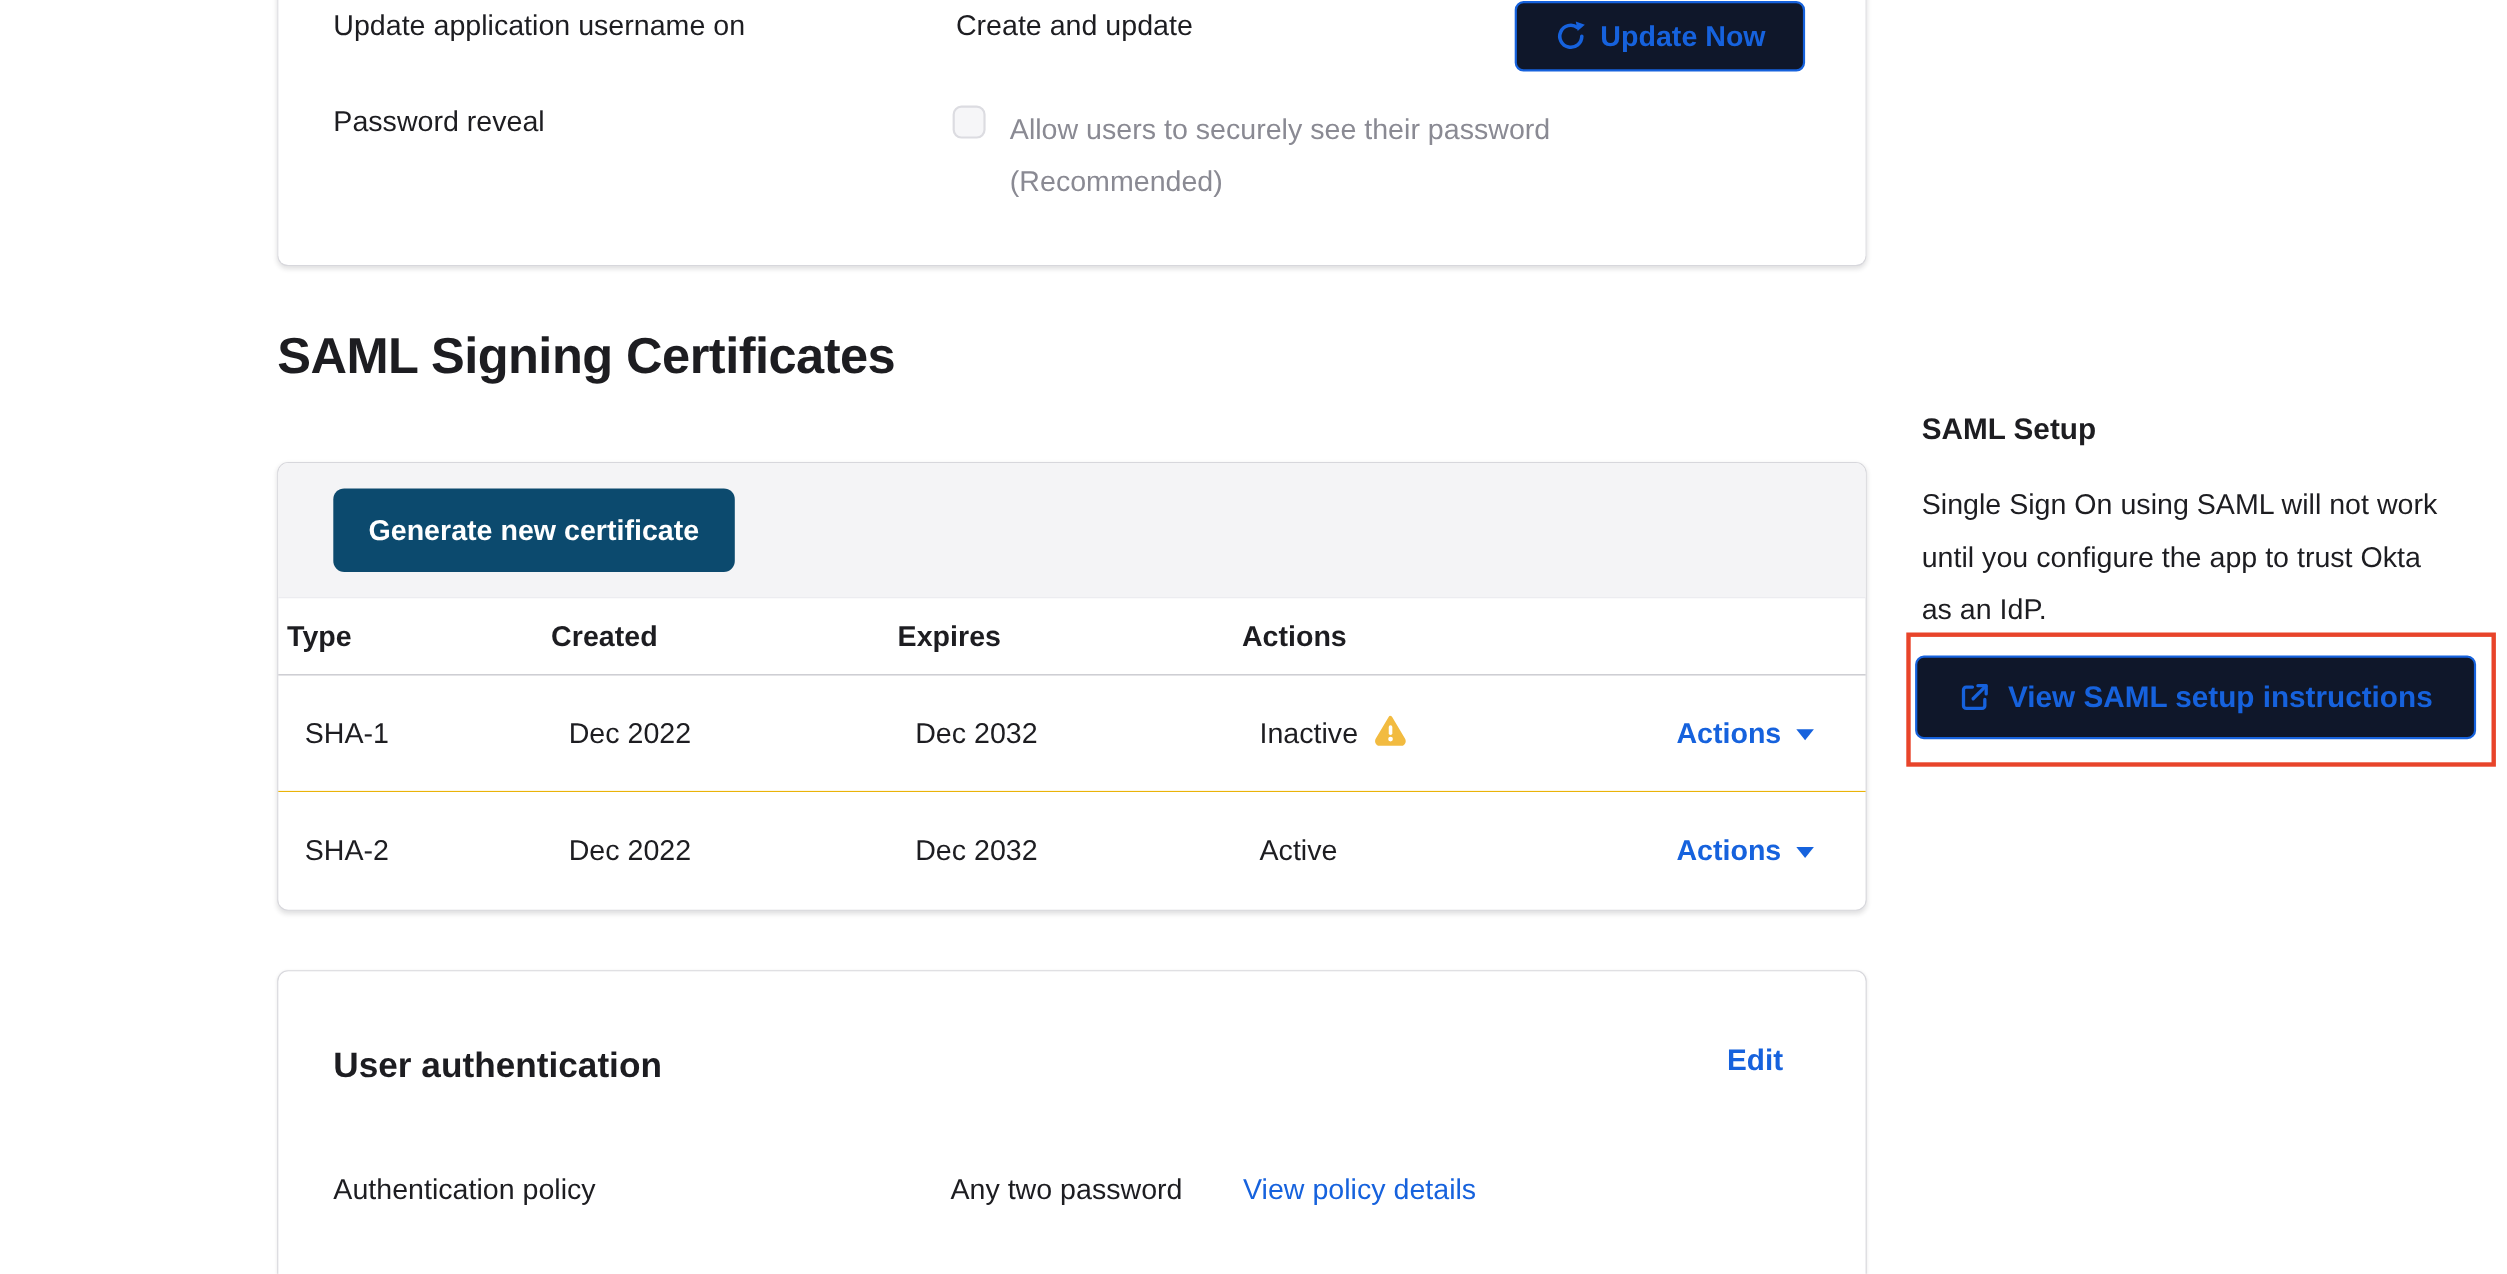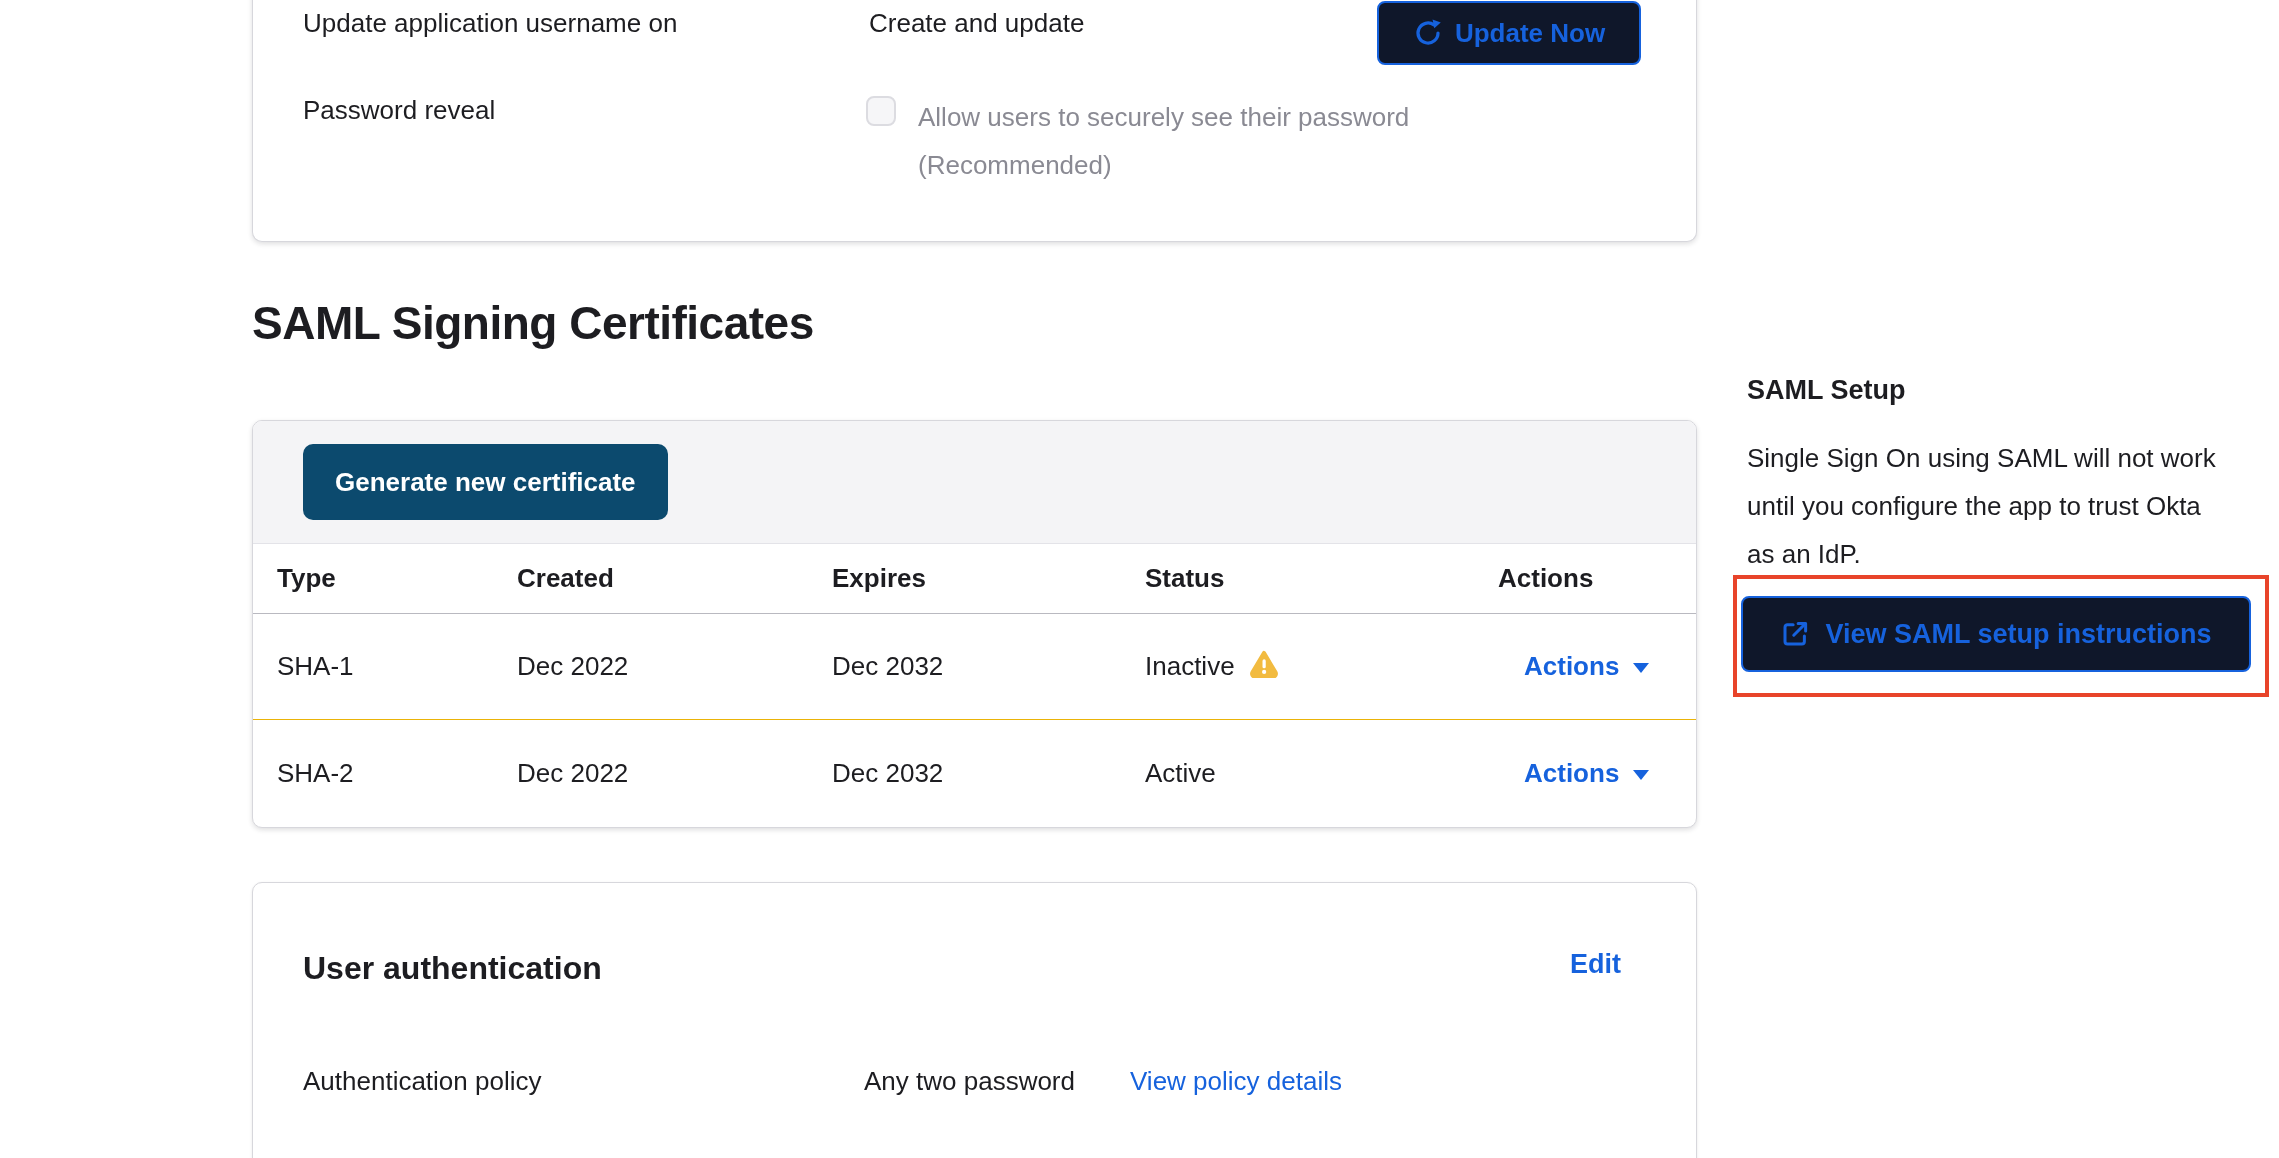--- a/index.html
+++ b/index.html
@@ -48,21 +48,21 @@
   }
   .btn-primary{
     height:76px;padding:0 32px;background:#0c4a6e;color:#fff;border:none;border-radius:10px;
     font-size:26px;font-weight:bold;cursor:pointer;font-family:inherit;
   }
   .tbl-header,.tbl-row{
     display:grid;grid-template-columns:240px 315px 313px 353px 1fr;
     align-items:center;box-sizing:border-box;
   }
   .tbl-header{height:70px;border-bottom:1px solid #b9b9c0;}
-  .tbl-header .cell{font-size:26px;font-weight:bold;padding-left:24px;}
+  .tbl-header .cell{font-size:26px;font-weight:bold;padding-left:8px;}
   .tbl-row{height:106px;border-bottom:1px solid #eab308;}
   .tbl-row.last{border-bottom:none;}
   .tbl-row .cell{font-size:26px;padding-left:24px;display:flex;align-items:center;gap:14px;}
   .actions-cell{color:#1662dd;font-weight:bold;padding-left:50px !important;cursor:pointer;}
   .caret-down{
     width:0;height:0;border-left:8px solid transparent;border-right:8px solid transparent;
     border-top:10px solid #1662dd;display:inline-block;margin-top:3px;
   }
   .warn-svg{width:30px;height:28px;margin-top:2px;}
   
@@ -108,21 +108,20 @@
 
 <section class="card cert-card">
   <div class="cert-toolbar">
     <button class="btn-primary">Generate new certificate</button>
   </div>
 
   <div class="tbl-header">
     <div class="cell">Type</div>
     <div class="cell">Created</div>
     <div class="cell">Expires</div>
-    <div class="cell">Status</div>
     <div class="cell">Actions</div>
   </div>
 
   <div class="tbl-row">
     <div class="cell">SHA-1</div>
     <div class="cell">Dec 2022</div>
     <div class="cell">Dec 2032</div>
     <div class="cell">
       <span>Inactive</span>
       <span>

